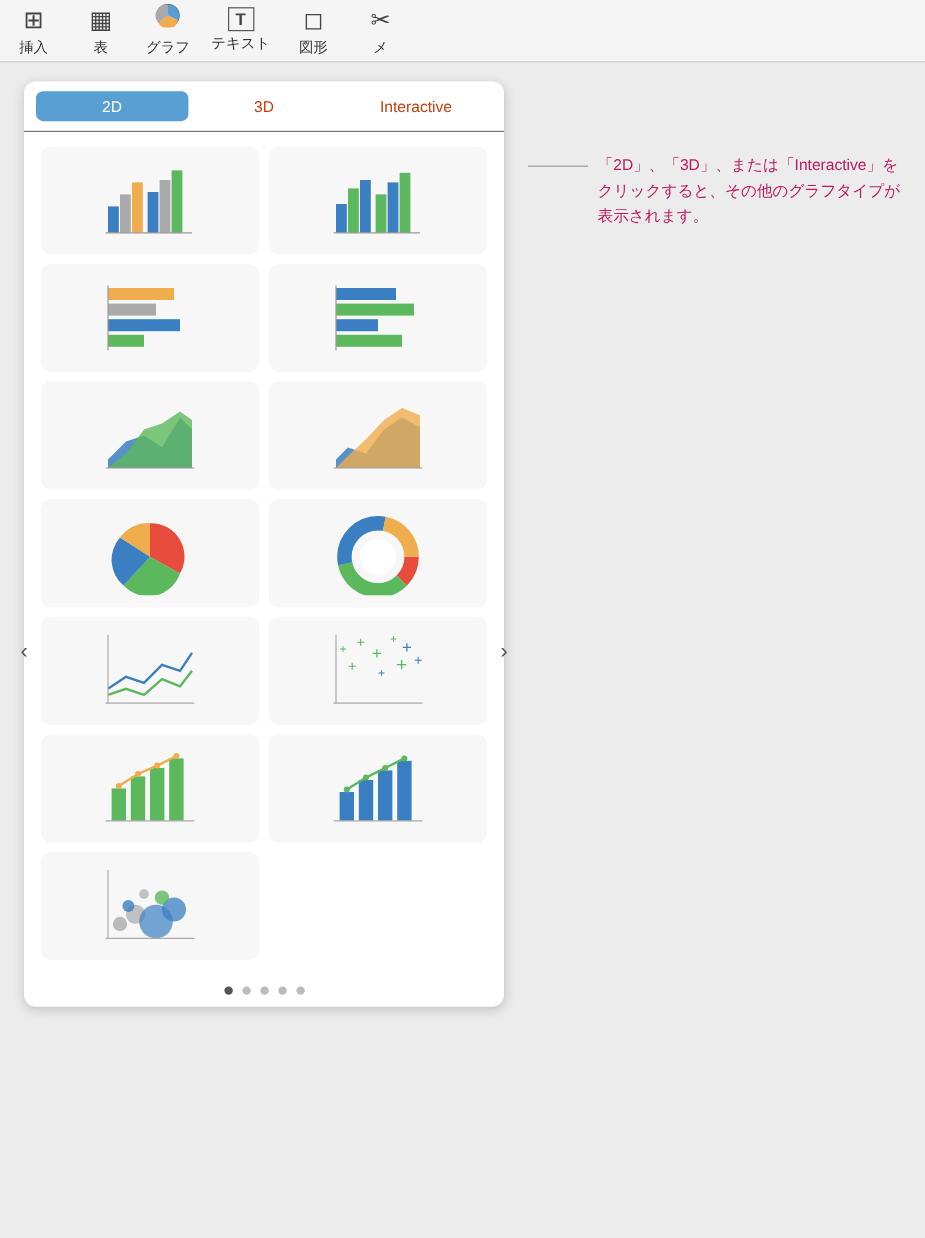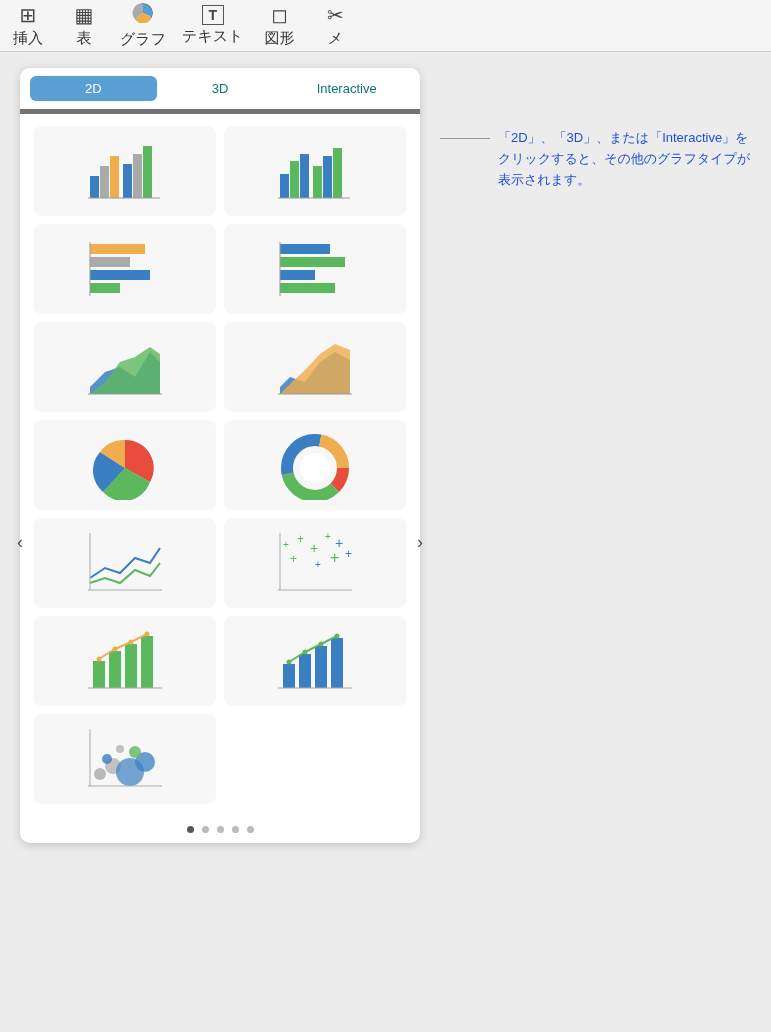--- a/index.html
+++ b/index.html
@@ -39,21 +39,21 @@
       align-items: center;
       gap: 2px;
       cursor: pointer;
       min-width: 40px;
     }
     .toolbar-item .toolbar-icon {
       font-size: 20px;
       color: #444;
     }
     .toolbar-item .toolbar-label {
-      font-size: 15px;
+      font-size: 12px;
       color: #333;
       text-align: center;
     }
     .toolbar-item.active .toolbar-icon {
       color: #555;
     }
 
     
     .main-layout {
       display: flex;
@@ -74,29 +74,29 @@
       overflow: hidden;
     }
 
     
     .tab-row {
       display: flex;
       flex-direction: row;
       padding: 8px 10px;
       gap: 0;
       background: white;
-      border-bottom: 5px solid #737373;
+      border-bottom: 1px solid #737373;
     }
     .tab-btn {
       flex: 1;
       padding: 5px 0;
       text-align: center;
       font-size: 13px;
       font-weight: 500;
-      color: #0f766e;
+      color: #c2410c;
       cursor: pointer;
       border-radius: 6px;
       background: none;
       border: none;
       outline: none;
     }
     .tab-btn.active {
       background: #5a9fd4;
       color: white;
       border-radius: 6px;
@@ -175,21 +175,21 @@
     }
     .callout-line {
       width: 50px;
       height: 1px;
       background: #999;
       margin-top: 10px;
       flex-shrink: 0;
     }
     .callout-text {
       font-size: 13px;
-      color: #1d4ed8;
+      color: #be185d;
       line-height: 1.6;
     }
   </style>
 </head>
 <body>
 
 <div class="page-wrapper">
 
   <div class="toolbar">
     <div class="toolbar-item">

